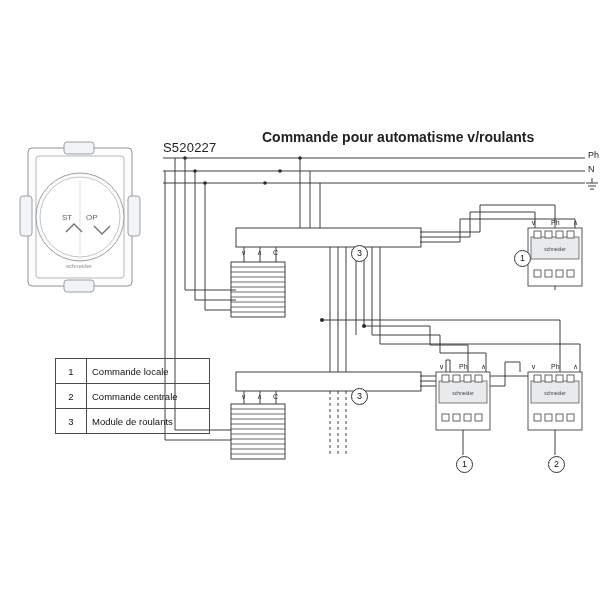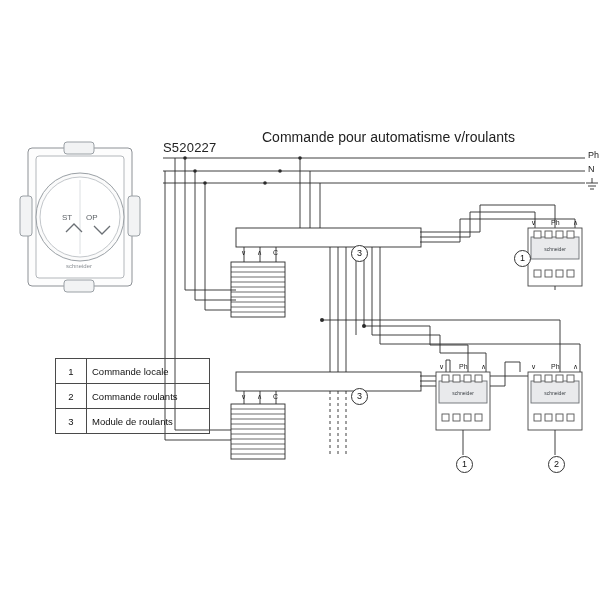--- a/index.html
+++ b/index.html
@@ -26,20 +26,21 @@
     left: 163px; top: 140px;
     font-size: 13px;
     color: #222;
     letter-spacing: .2px;
   }
   .diagram-title {
     left: 262px; top: 129px;
     font-size: 14px;
     color: #222;
     white-space: nowrap;
+    font-weight: bold;
   }
   .rail-label {
     font-size: 9px;
     color: #222;
   }
   .rail-ph { left: 588px; top: 150px; }
   .rail-n  { left: 588px; top: 164px; }
 
   
   .legend {
@@ -322,21 +323,21 @@
   <div class="abs badge" style="left:548px; top:456px;">2</div>
 
   <table class="abs legend">
     <tbody>
       <tr>
         <td class="num">1</td>
         <td>Commande locale</td>
       </tr>
       <tr>
         <td class="num">2</td>
-        <td>Commande roulants</td>
+        <td>Commande centrale</td>
       </tr>
       <tr>
         <td class="num">3</td>
         <td>Module de roulants</td>
       </tr>
     </tbody>
   </table>
 
 </div>
 

